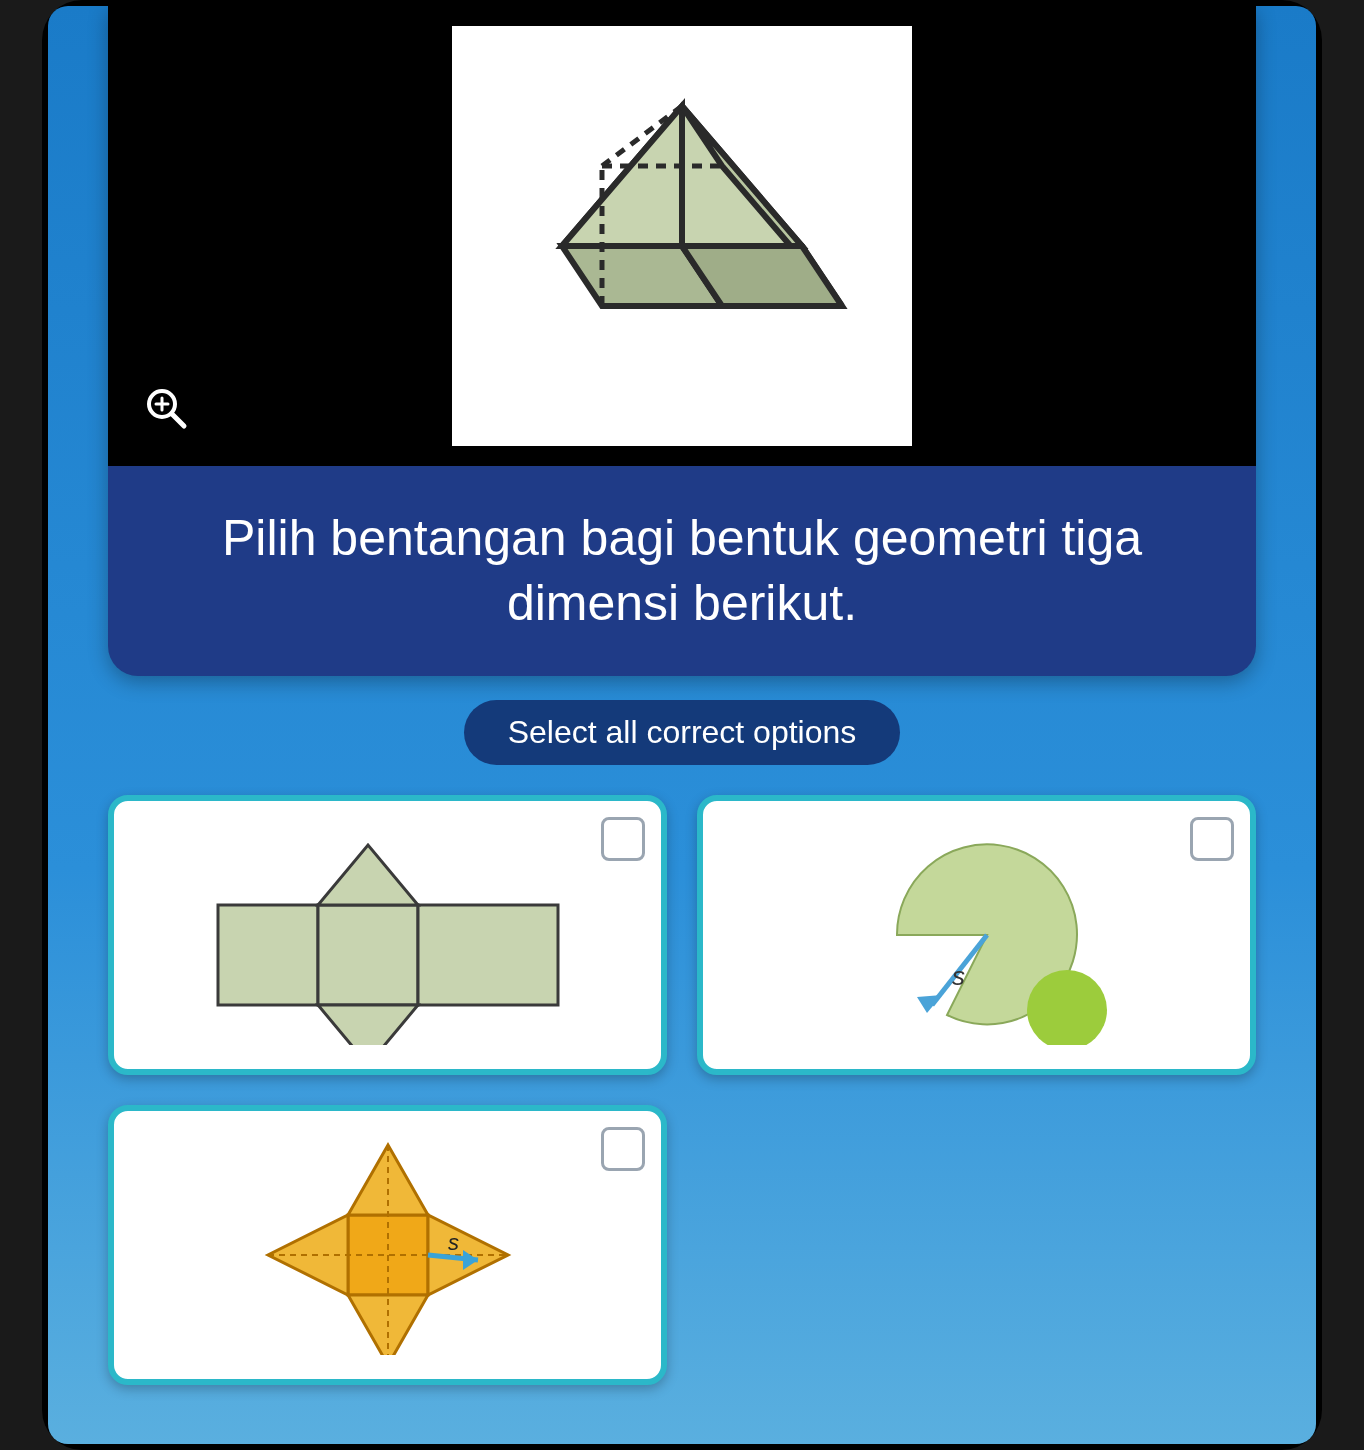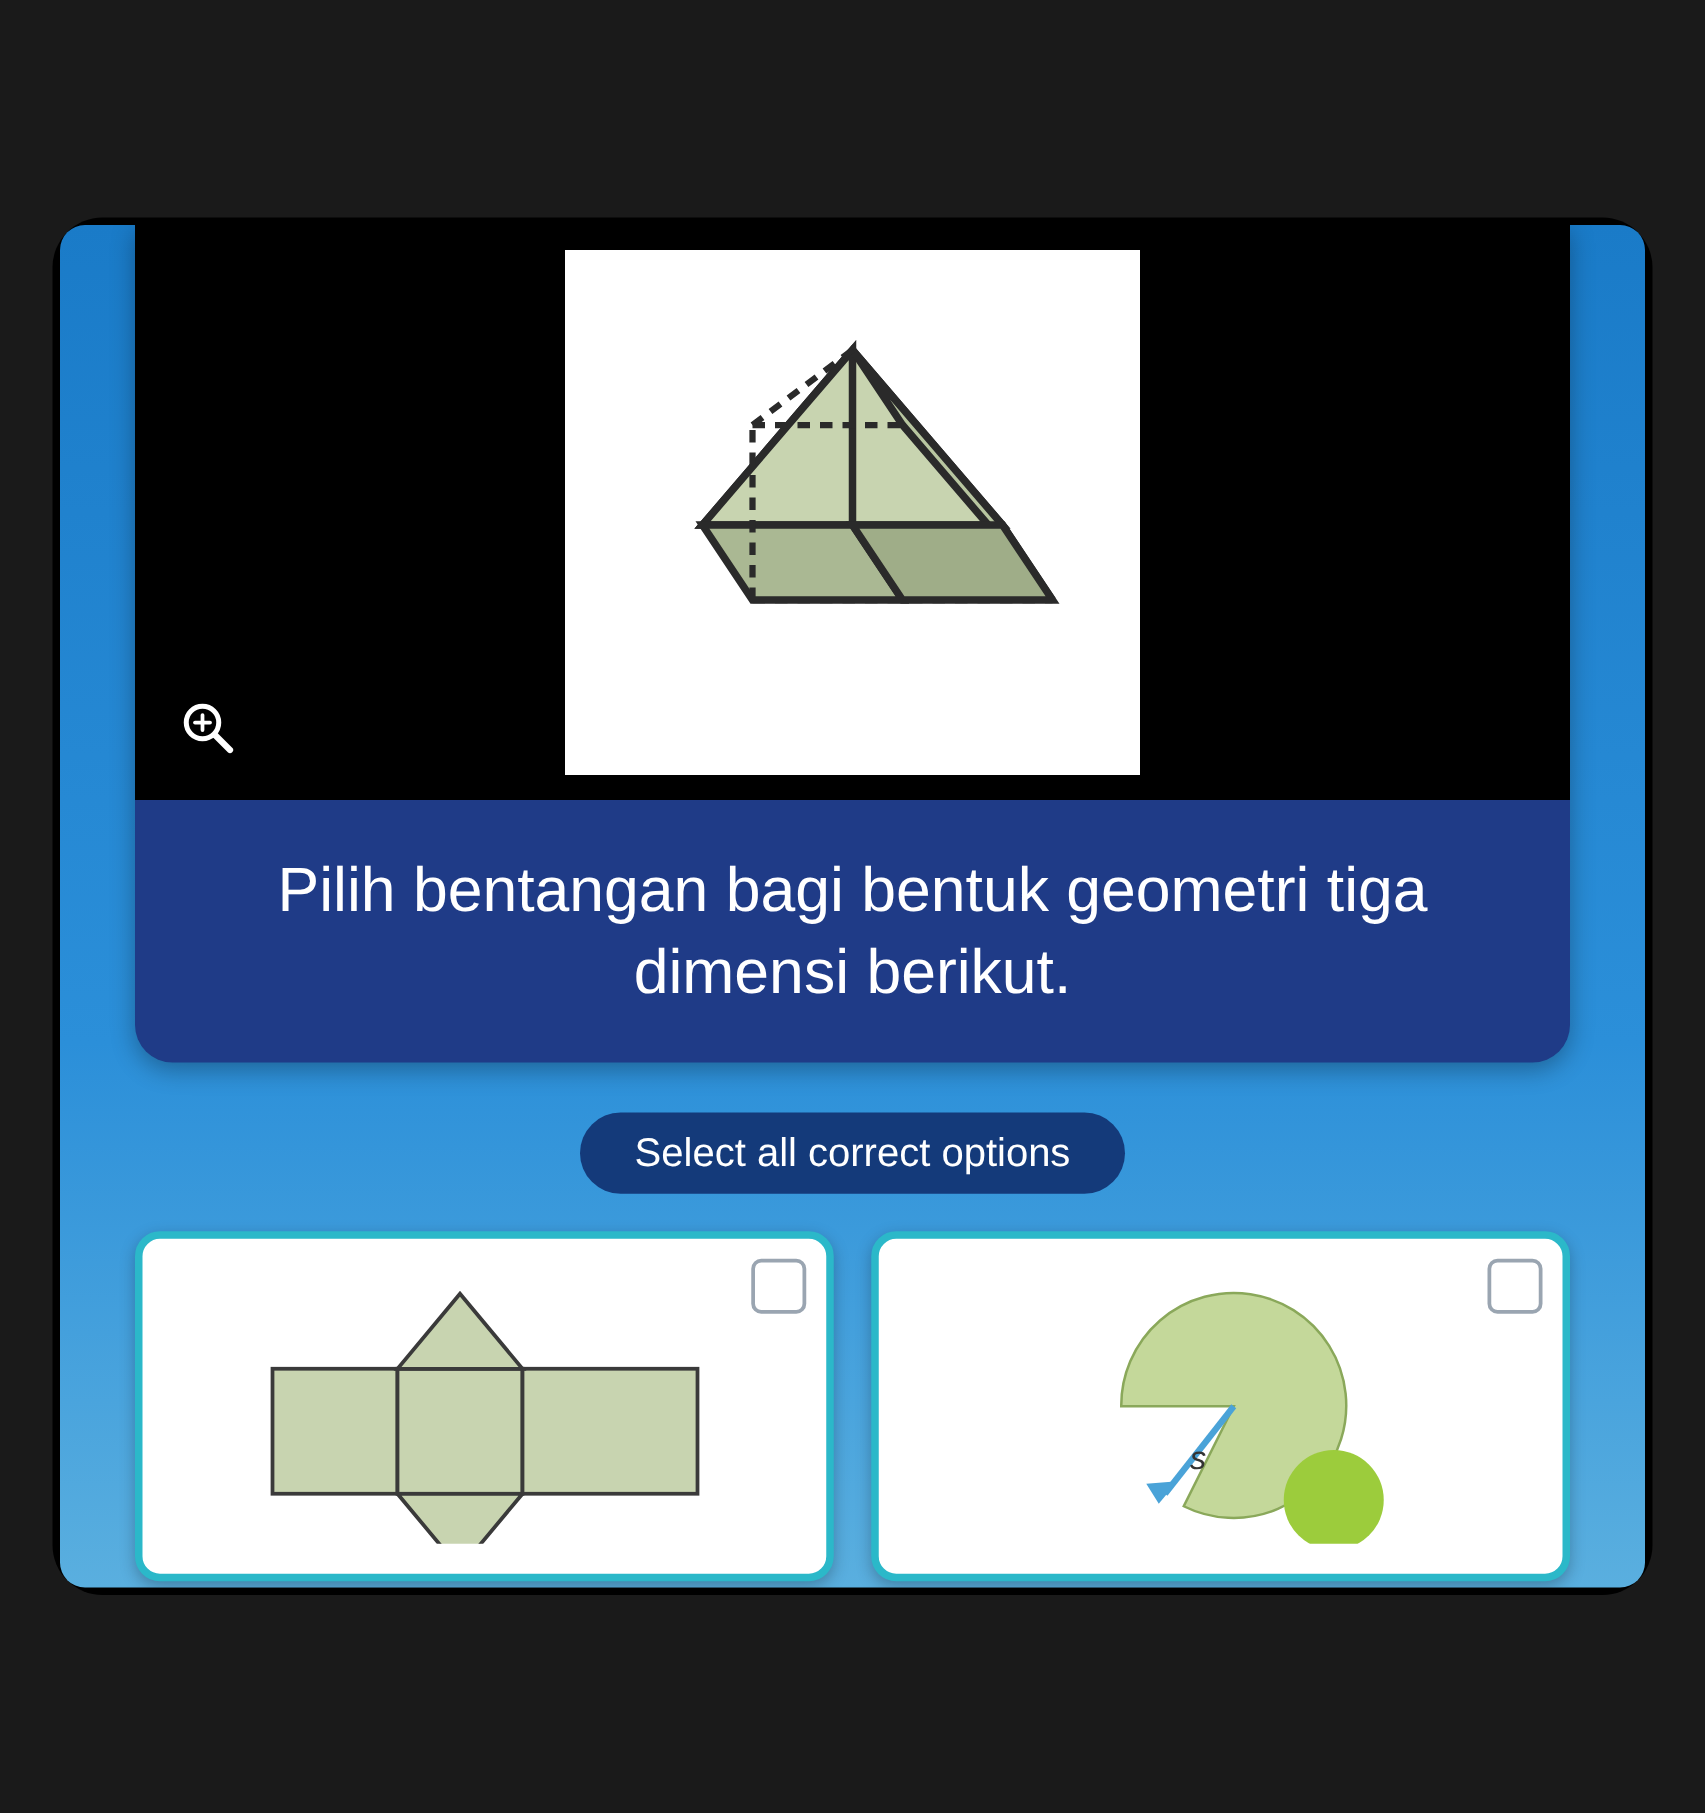--- a/index.html
+++ b/index.html
@@ -8,21 +8,21 @@
     background: #1a1a1a;
     width: 1364px;
     height: 1450px;
     overflow: hidden;
     display: flex;
     align-items: center;
     justify-content: center;
   }
   .phone-frame {
     width: 1280px;
-    height: 1102px;
+    height: 1450px;
     background: #000;
     border-radius: 40px;
     padding: 6px;
     position: relative;
   }
   .screen {
     width: 100%;
     height: 100%;
     background: linear-gradient(180deg, #1a7bc8 0%, #2b8fd9 60%, #5aafdf 100%);
     border-radius: 20px;
@@ -67,21 +67,21 @@
   }
   .question-text {
     color: #fff;
     font-size: 50px;
     text-align: center;
     padding: 40px 40px 0 40px;
     line-height: 1.3;
     font-weight: 400;
   }
   .instruction-pill {
-    margin: 40px auto 30px auto;
+    margin: 24px auto 30px auto;
     background: #143a7a;
     color: #fff;
     font-size: 32px;
     padding: 14px 44px;
     border-radius: 40px;
     width: fit-content;
   }
   .options-grid {
     display: grid;
     grid-template-columns: 1fr 1fr;

